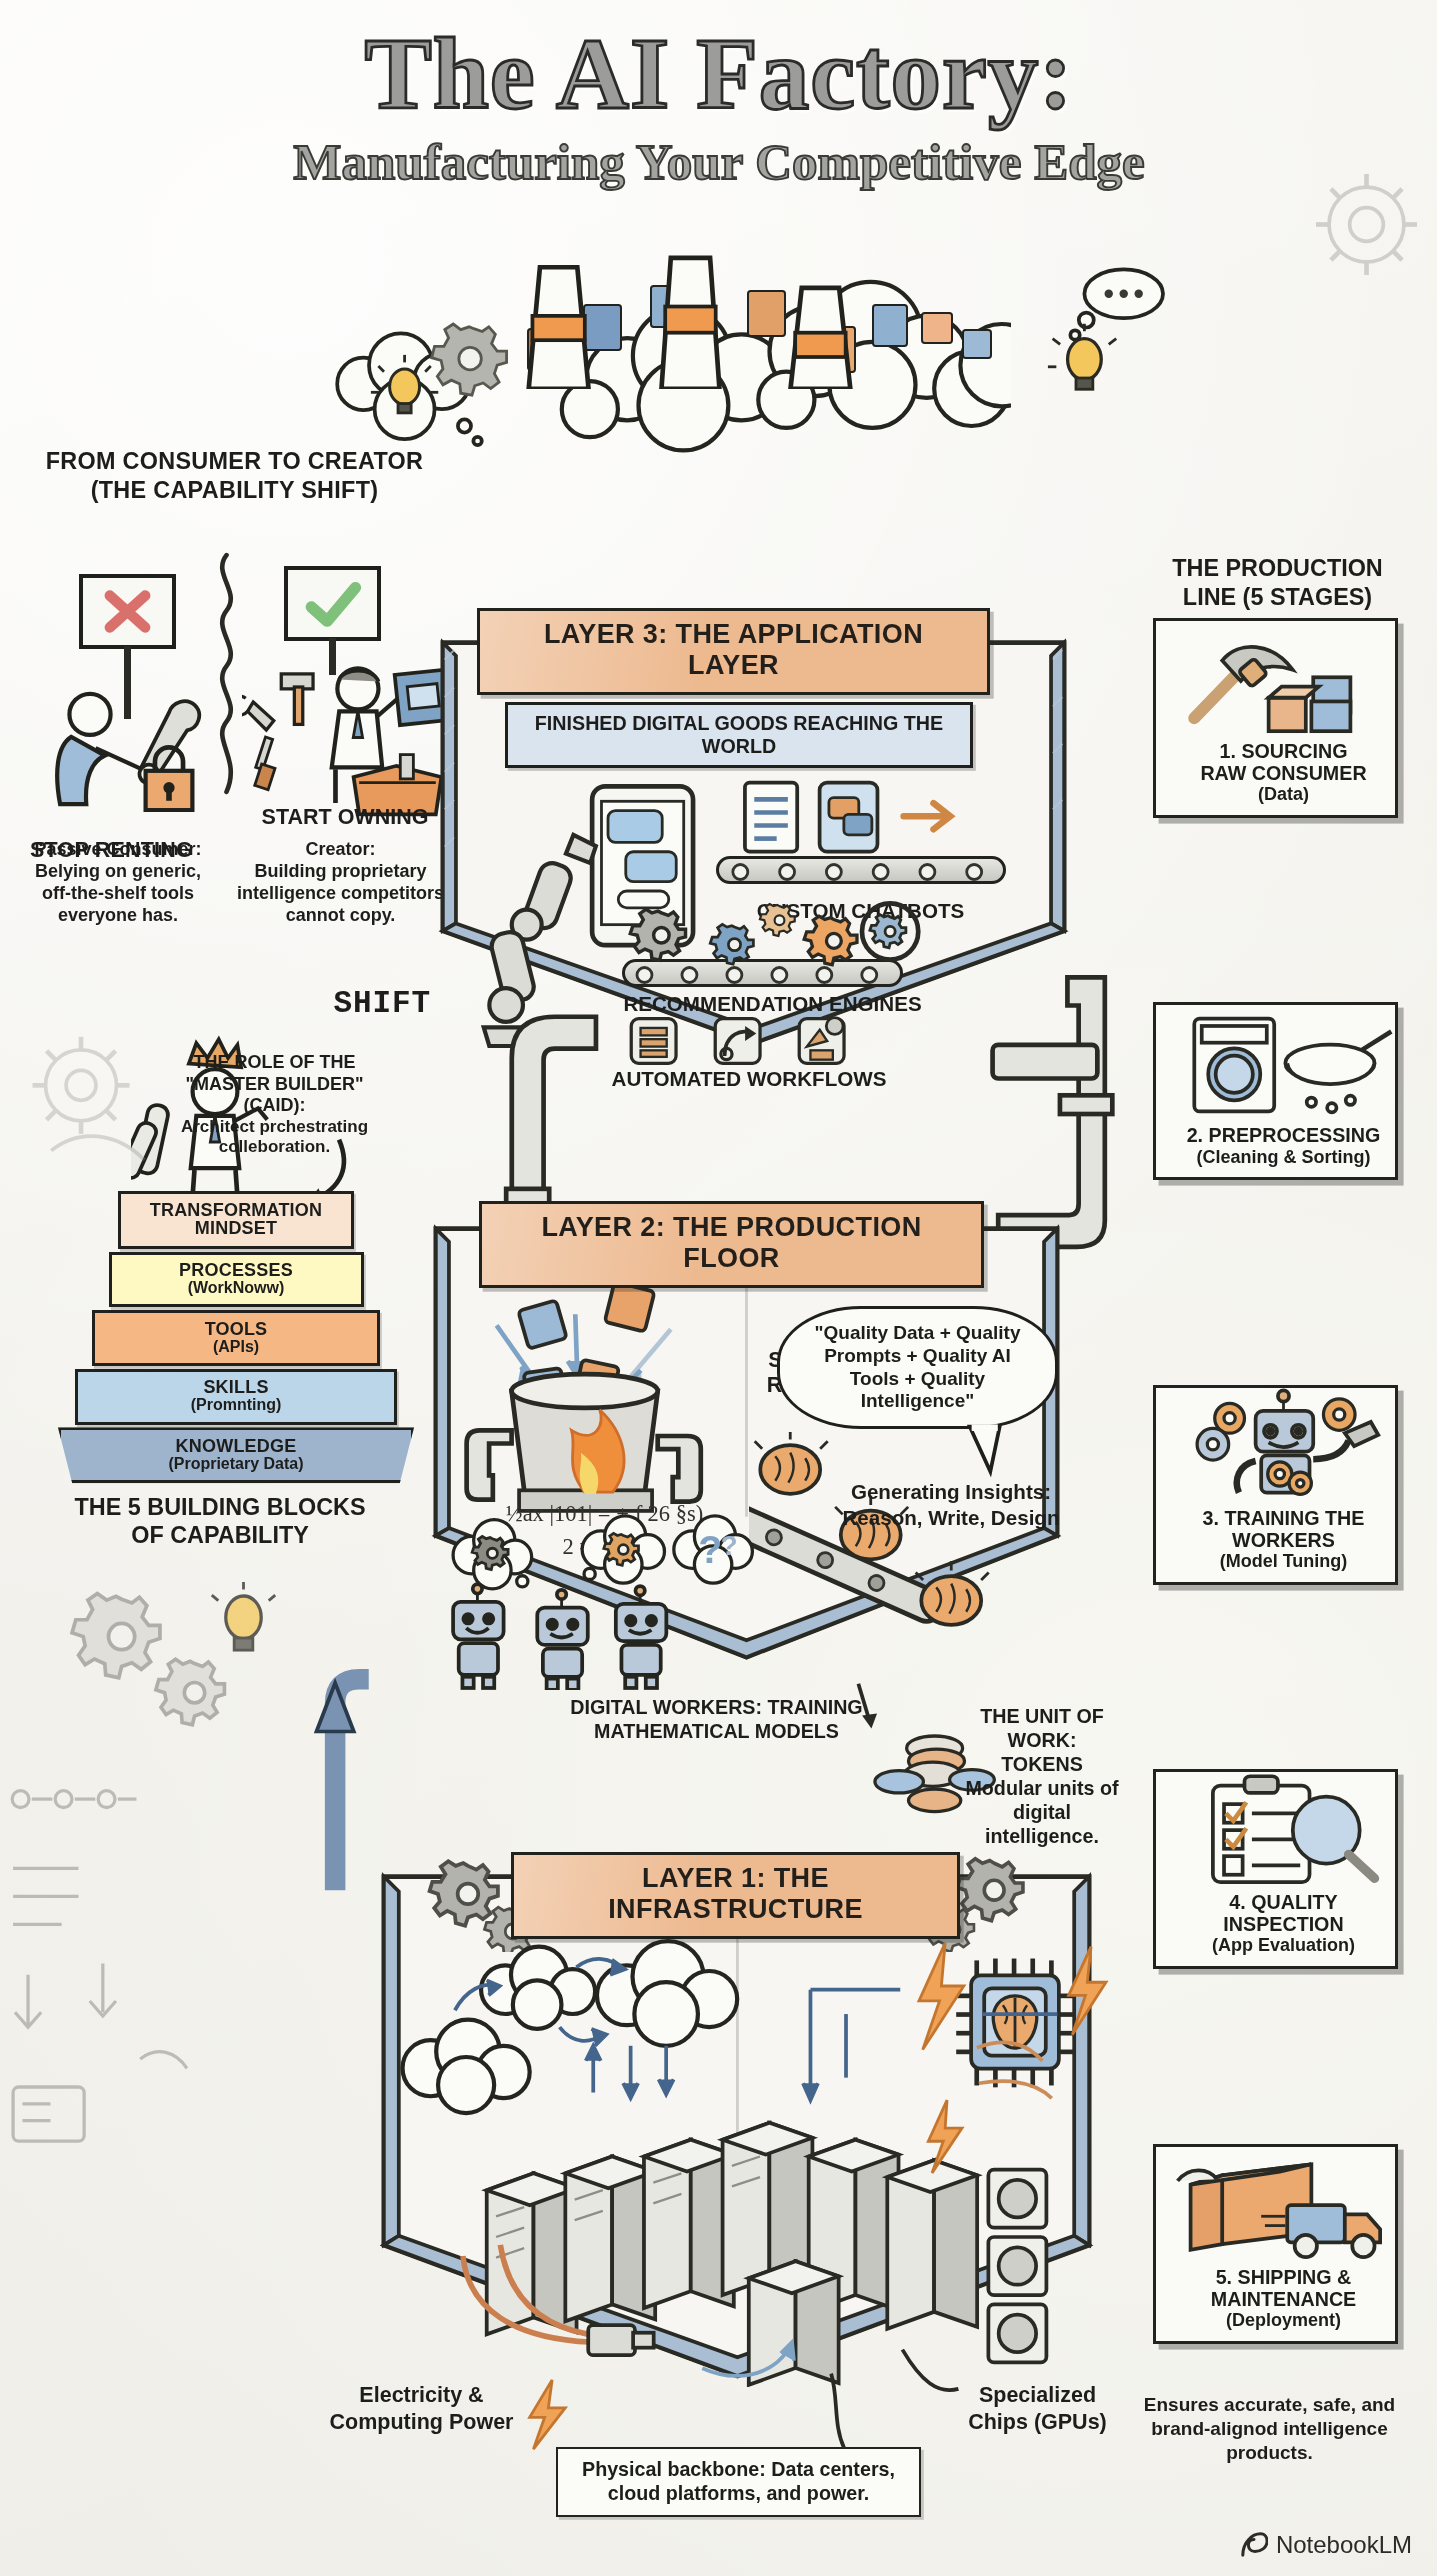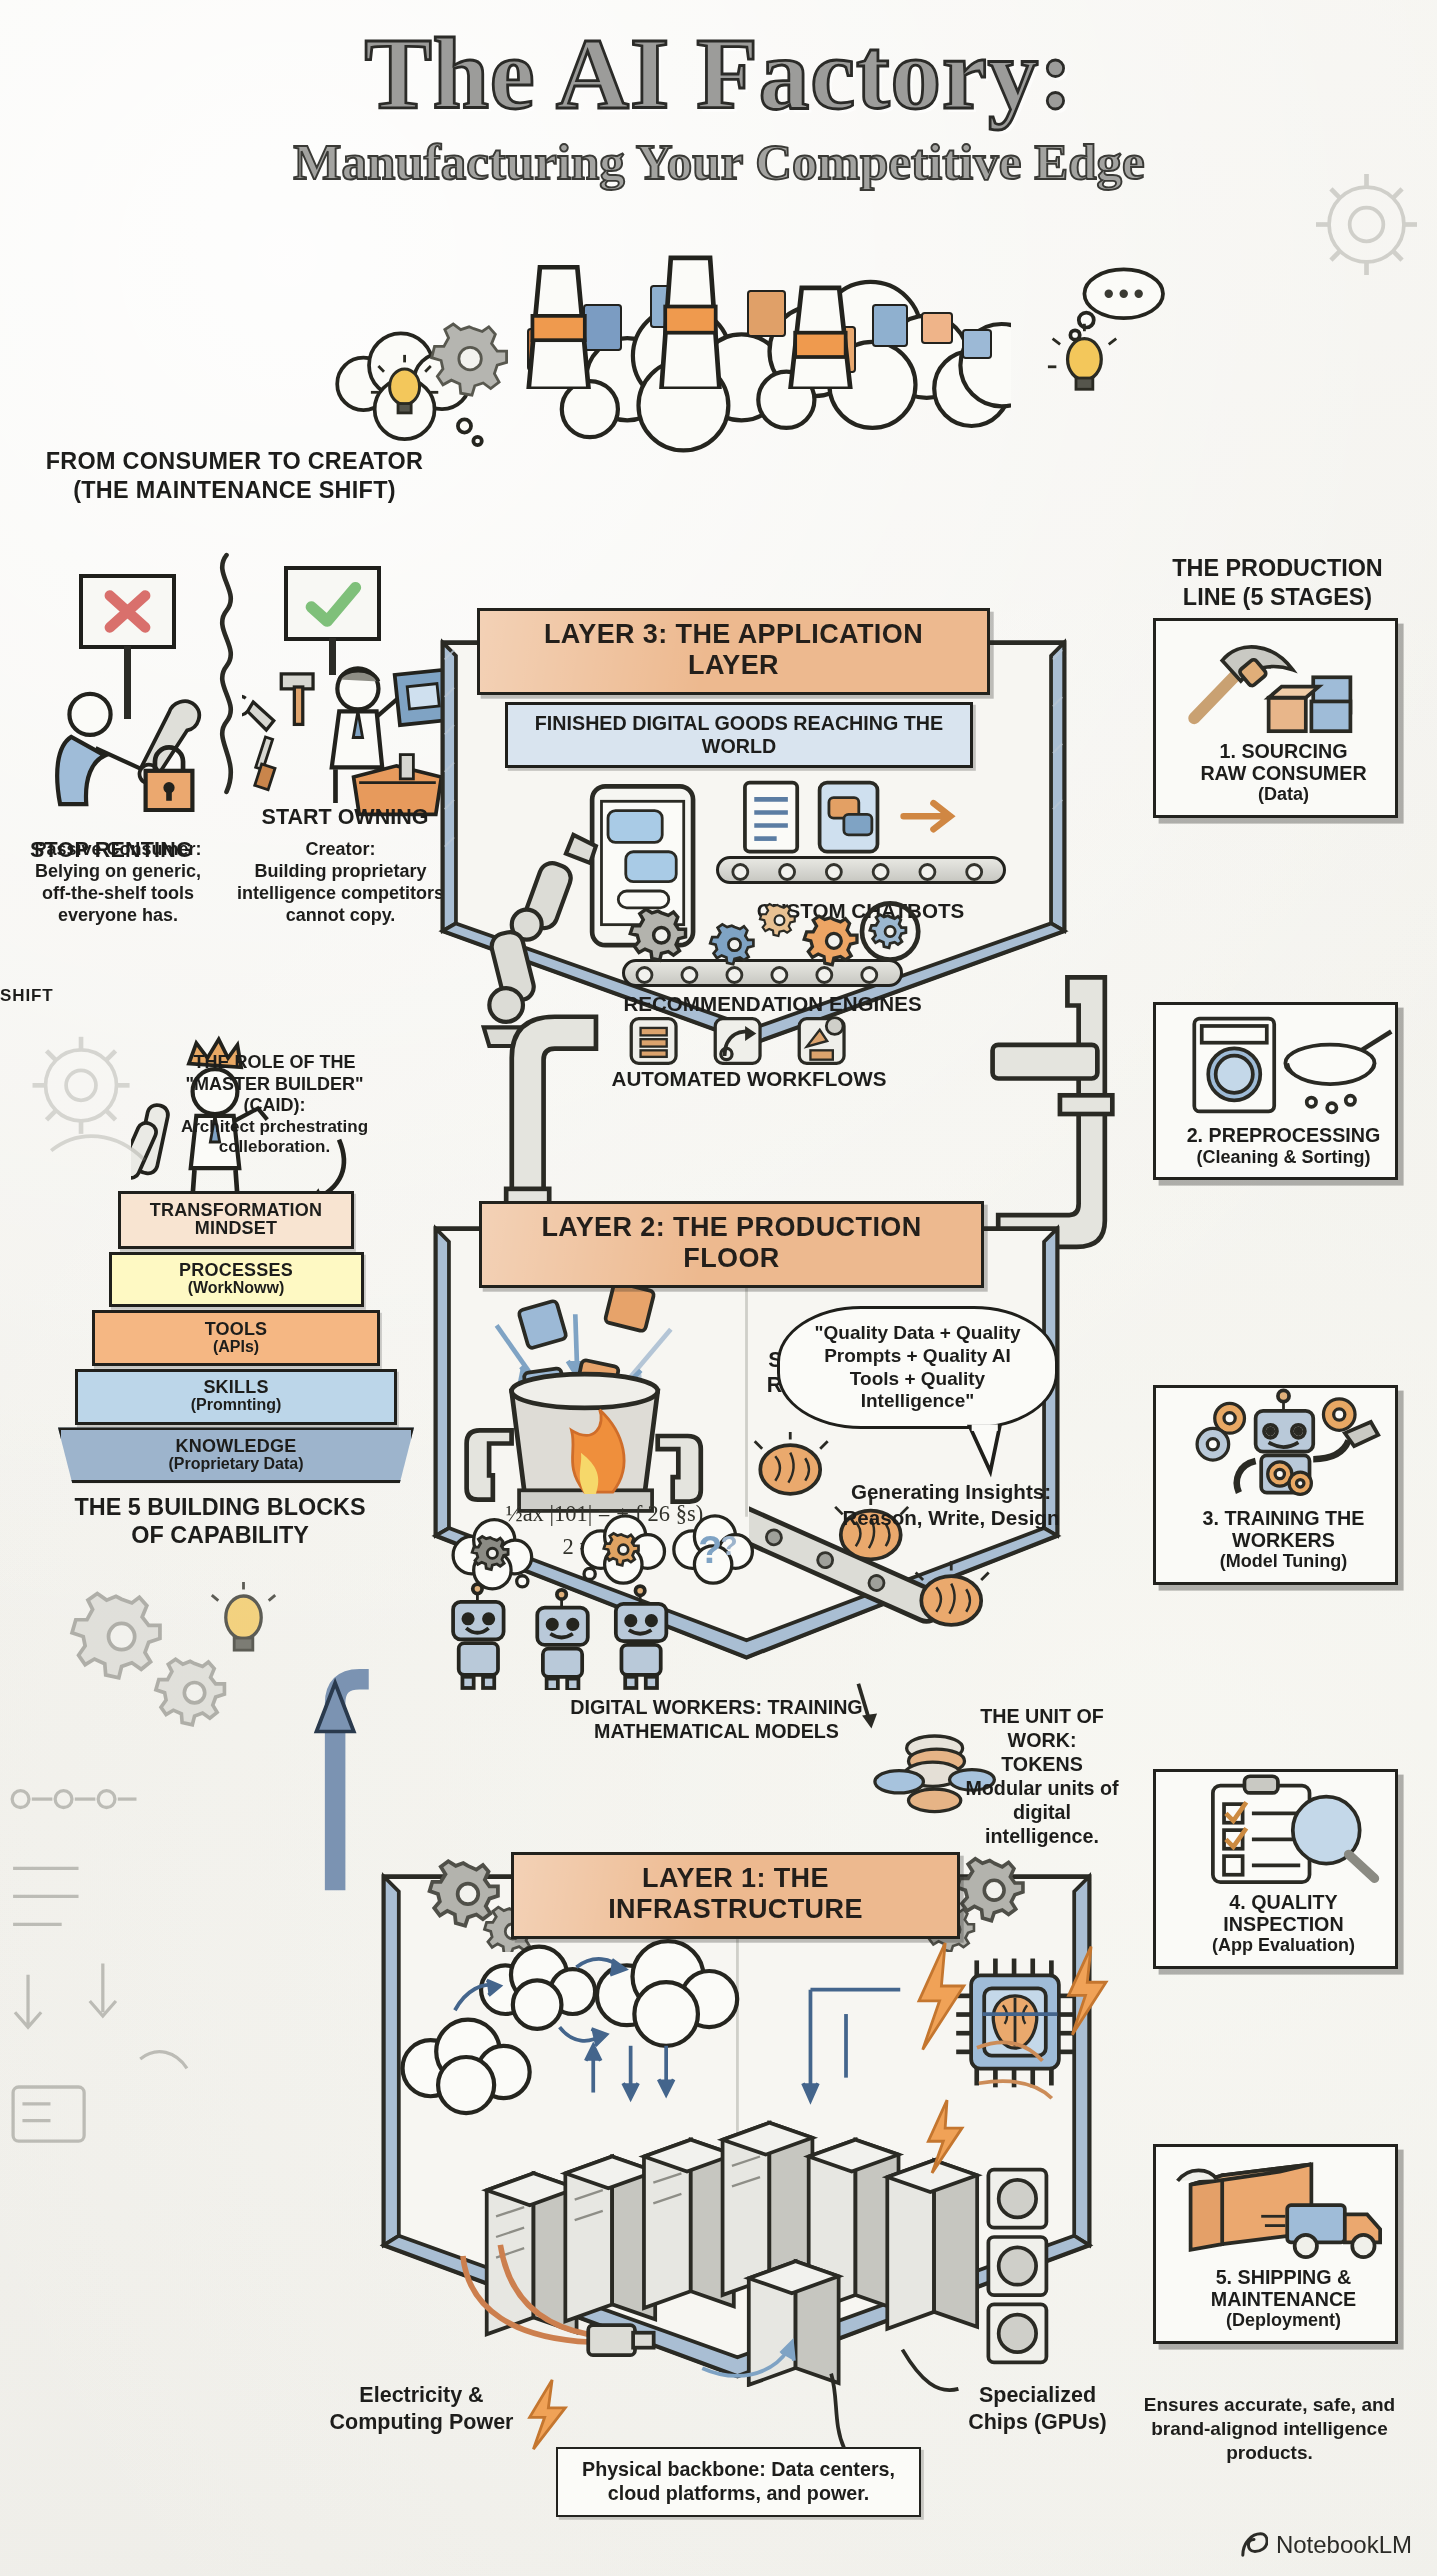--- a/index.html
+++ b/index.html
@@ -42,22 +42,22 @@
   #left-head{ position:absolute; left:19px; top:447px; width:431px; text-align:center;
     font-size:23.4px; font-weight:bold; letter-spacing:0.3px; line-height:1.25; }
   .sign{ position:absolute; width:97px; height:75px; background:#f8f8f4;
     border:4.7px solid #1f1f1b; }
   .signpost{ position:absolute; width:6.6px; background:#2b2b26; }
   #stop-renting{ position:absolute; left:30px; top:805px; width:187px; text-align:left;
     font-size:21.5px; font-weight:bold; letter-spacing:0.2px;margin-top:33px;}
   #start-owning{ position:absolute; left:242px; top:805px; width:206px; text-align:center;
     font-size:21.5px; font-weight:bold;}
   .cap-body{ position:absolute; font-size:18px; line-height:1.22; text-align:center; font-weight:bold;}
-  #shift-word{ position:absolute; left:0; top:986px; width:431px; text-align:left;
-    font-size:17px; font-weight:bold; letter-spacing:0.9px;}
+  #shift-word{ position:absolute; left:0; top:986px; width:431px; text-align:right;
+    font-size:31px; font-weight:bold; letter-spacing:0.9px;font-family:Liberation Mono, monospace;}
   
   #mb-note{ position:absolute; left:167px; top:1052px; width:215px; font-size:18px;
      line-height:1.2; text-align:center;}
   #mb-note .mb-h{ font-weight:bold; font-size:18px; }
   #mb-note .mb-b{ font-weight:bold; font-size:17px; }
   
   #pyramid{ position:absolute; left:58px; top:1191px; width:356px; }
   .blk{ margin:0 auto 2.8px; border:3.7px solid #20201c; text-align:center;
     font-weight:bold; line-height:1.05; padding:6.6px 0 7.5px;
     box-shadow:1.9px 2.8px 0 rgba(0,0,0,.18);
@@ -214,21 +214,21 @@
     <line x1="-28" y1="-28" x2="-38" y2="-38"></line>
         <line x1="28" y1="28" x2="38" y2="38"></line>
     <line x1="28" y1="-28" x2="38" y2="-38"></line>
         <line x1="-28" y1="28" x2="-38" y2="38"></line>
       </g>
   </g>
 </svg>
 
 <div id="left-head">
   <div>FROM CONSUMER TO CREATOR</div>
-  <div>(THE MAINTENANCE SHIFT)</div>
+  <div>(THE CAPABILITY SHIFT)</div>
 </div>
 
 <div class="sign" style="left:79px;top:574px;">
   <svg viewBox="0 0 100 76" style="width:100%;height:100%">
     <g stroke="#d9706c" stroke-width="12" stroke-linecap="round">
       <line x1="30" y1="20" x2="70" y2="56"></line>
         <line x1="70" y1="20" x2="30" y2="56"></line>
     </g>
   </svg>
 </div>

